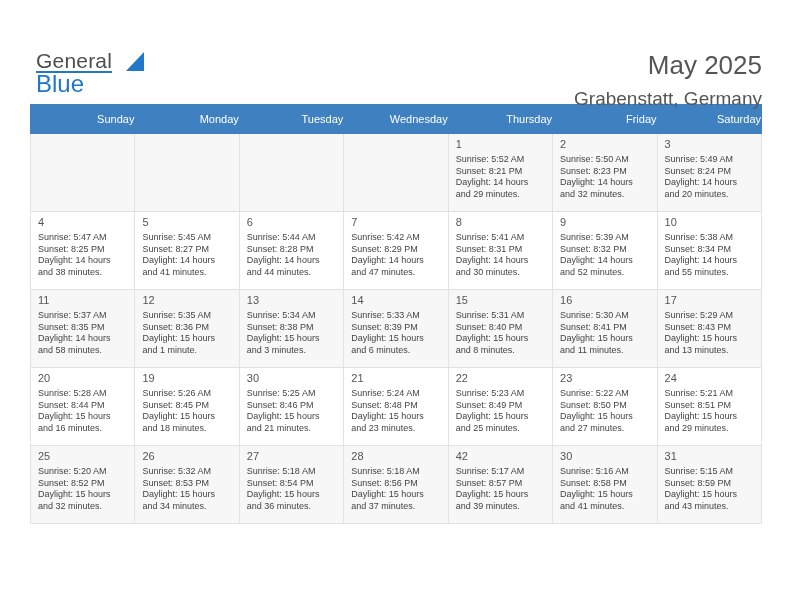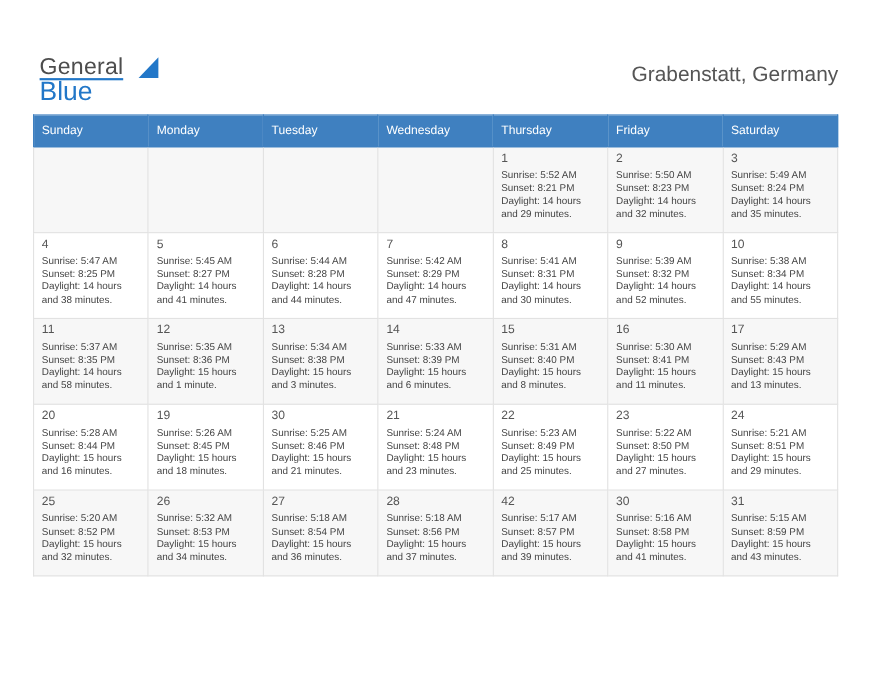--- a/index.html
+++ b/index.html
@@ -84,21 +84,21 @@
     border-collapse: collapse;
     width: 732px;
     table-layout: fixed;
     margin-top: 8px;
   }
   .calendar th {
     background: #3f80c0;
     color: #ffffff;
     font-size: 11px;
     font-weight: normal;
-    text-align: left;
+    text-align: right;
     padding: 5px 0 5px 7px;
     border: 1px solid #3f80c0;
     height: 18px;
   }
   .calendar td {
     border: 1px solid #e2e2e2;
     vertical-align: top;
     padding: 4px 6px 6px 7px;
     height: 78px;
     box-sizing: border-box;
@@ -131,20 +131,21 @@
 <div class="page">
 
   <div class="header">
     <div class="logo">
       <div class="logo-general">General</div>
       <div class="logo-underline"></div>
       <div class="logo-blue">Blue</div>
       <div class="logo-triangle"></div>
     </div>
     <div class="title-block">
+      <div class="month-title">May 2025</div>
       <div class="location">Grabenstatt, Germany</div>
     </div>
   </div>
 
   <table class="calendar">
     <thead>
       <tr>
         <th>Sunday</th>
         <th>Monday</th>
         <th>Tuesday</th>
@@ -177,21 +178,21 @@
               <div>Daylight: 14 hours</div>
               <div>and 32 minutes.</div>
             </div>
           </td>
           <td>
             <div class="daynum">3</div>
             <div class="info">
               <div>Sunrise: 5:49 AM</div>
               <div>Sunset: 8:24 PM</div>
               <div>Daylight: 14 hours</div>
-              <div>and 35 minutes.</div>
+              <div>and 20 minutes.</div>
             </div>
           </td>
         </tr>
         <tr>
           <td>
             <div class="daynum">4</div>
             <div class="info">
               <div>Sunrise: 5:47 AM</div>
               <div>Sunset: 8:25 PM</div>
               <div>Daylight: 14 hours</div>

